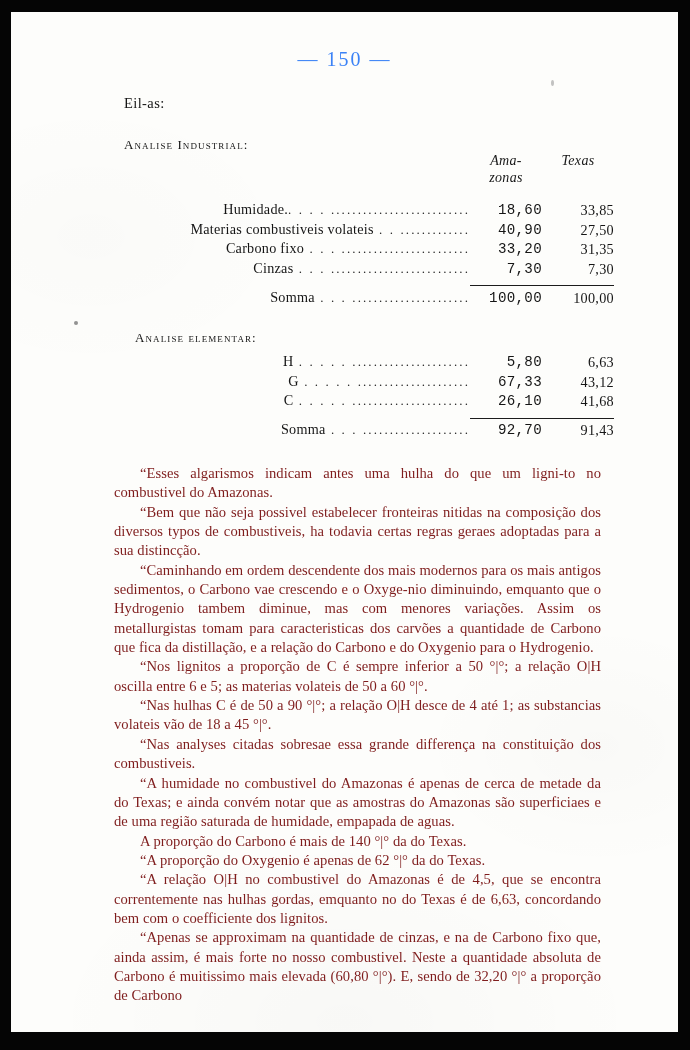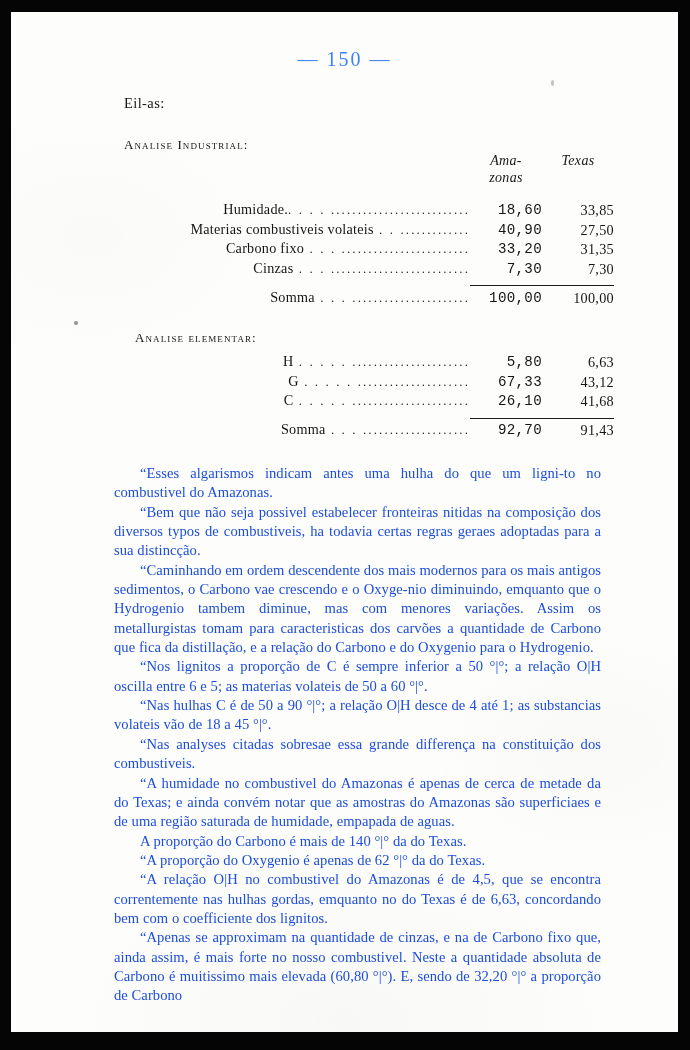--- a/index.html
+++ b/index.html
@@ -164,21 +164,21 @@
   #table-elementar td.row-label { padding-left: 22px; }
 
   
   #prose {
     position: absolute;
     left: 103px;
     top: 452px;
     width: 487px;
     font-size: 14.6px;
     line-height: 19.35px;
-    color: #1d4ed8;
+    color: #7f1d1d;
     letter-spacing: .05px;
   }
   #prose p {
     margin: 0;
     text-indent: 26px;
     text-align: justify;
     text-justify: inter-word;
   }
 
   

